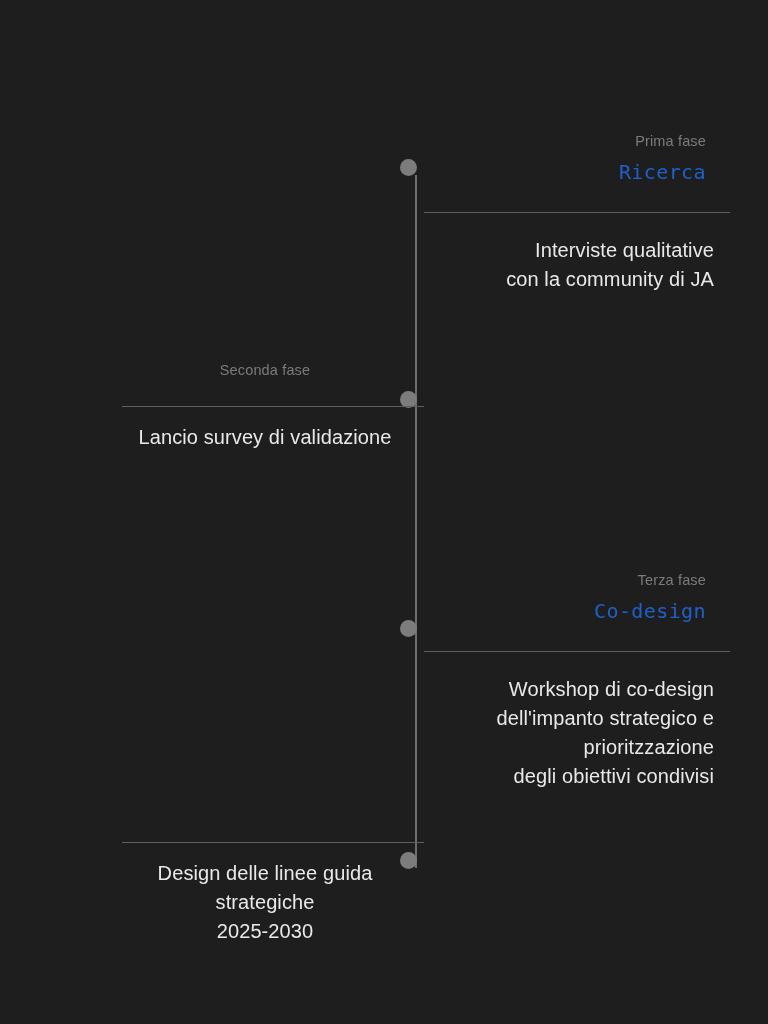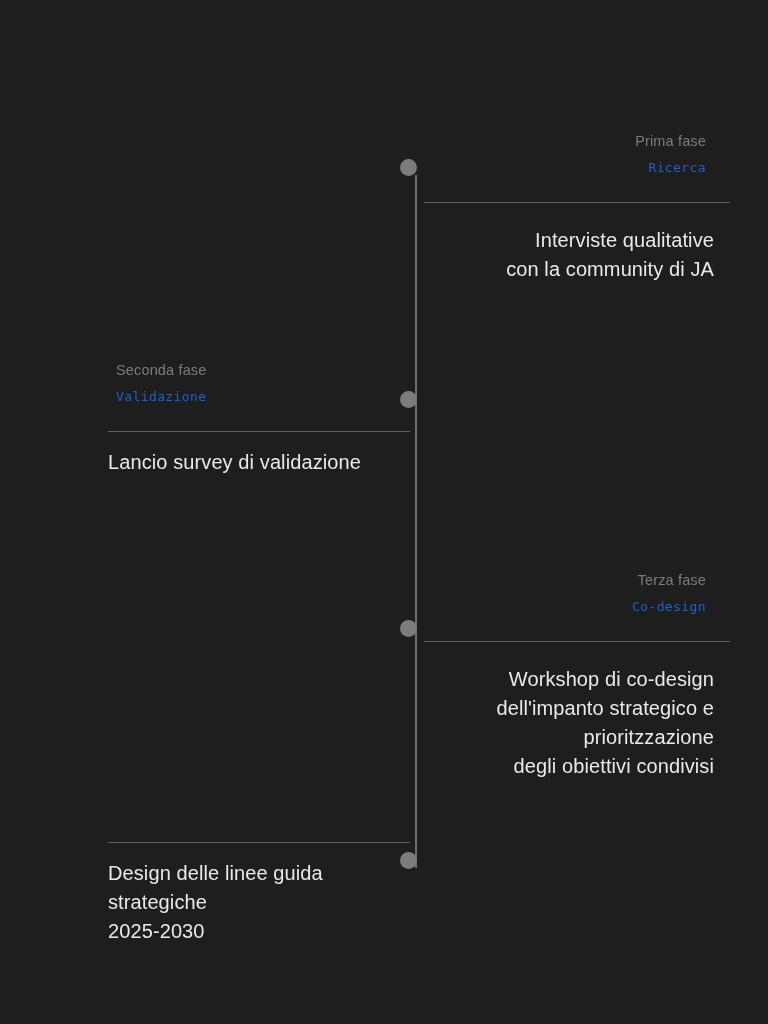--- a/index.html
+++ b/index.html
@@ -30,32 +30,32 @@
     border-radius:50%;
     background:#7c7c7c;
     margin-left:-8.5px;
     margin-top:-8.5px;
     left:384px;
   }
 
   
   .phase { position:absolute; }
   .phase.right { left:384px; width:306px; text-align:right; }
-  .phase.left  { left:68px;  width:302px; text-align:left; }
+  .phase.left  { left:82px;  width:302px; text-align:center; }
 
   .phase-head { line-height:1.32; }
   .phase-order {
     font-size:14.5px;
     color:#7b7b7b;
     letter-spacing:0.15px;
     display:block;
   }
   .phase-name {
     font-family:"DejaVu Sans Mono", "Liberation Mono", monospace;
-    font-size:13px;
+    font-size:20px;
     color:#1f60cb;
     letter-spacing:0.4px;
     display:block;
     margin-top:2px;
   }
 
   .rule {
     height:1px;
     background:#5f5f5f;
     width:100%;
@@ -101,21 +101,20 @@
     </div>
     <div class="rule"></div>
     <div class="phase-desc">Interviste qualitative
 con la community di JA</div>
   </div>
 
   <div class="node-dot" style="top:375px;"></div>
   <div class="phase left" id="phase-2">
     <div class="phase-head">
       <span class="phase-order">Seconda fase</span>
-      <span class="phase-name">Validazione</span>
     </div>
     <div class="rule"></div>
     <div class="phase-desc">Lancio survey di validazione</div>
   </div>
 
   <div class="node-dot" style="top:604px;"></div>
   <div class="phase right" id="phase-3">
     <div class="phase-head">
       <span class="phase-order">Terza fase</span>
       <span class="phase-name">Co-design</span>

